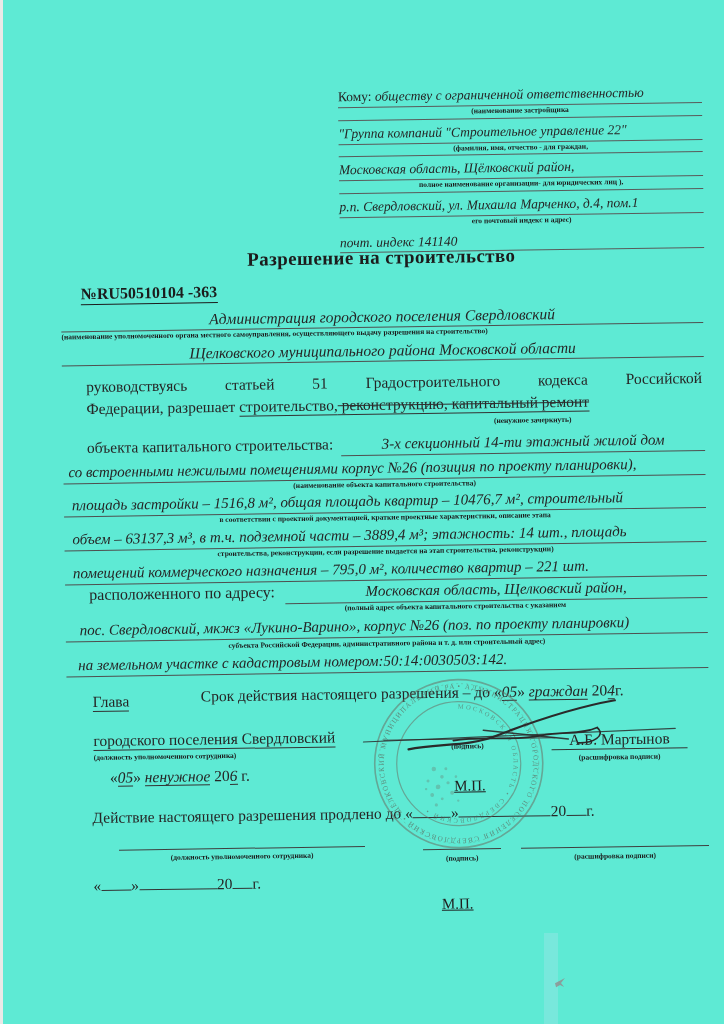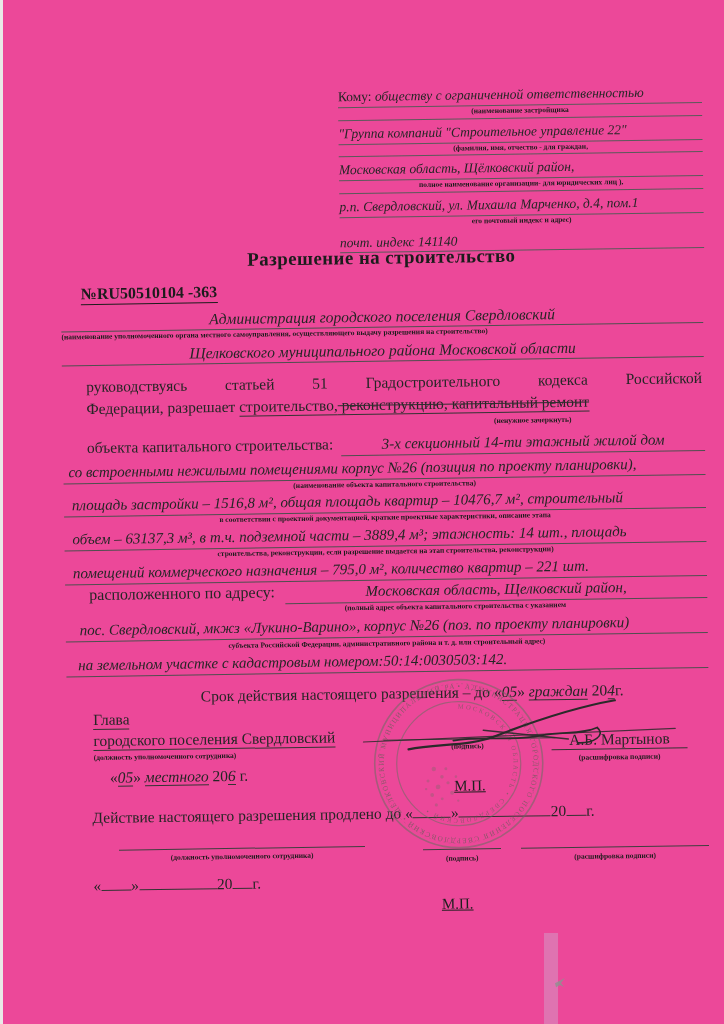--- a/index.html
+++ b/index.html
@@ -1,16 +1,16 @@
 <!DOCTYPE html>
 <html><head>
 <meta charset="utf-8">
 <style>
   html,body{margin:0;padding:0;background:#ffffff;}
-  .page{position:relative;width:724px;height:1024px;background:#ec4899;overflow:hidden;
+  .page{position:relative;width:724px;height:1024px;background:#5eead4;overflow:hidden;
         font-family:"Liberation Serif",serif;color:#262626;}
   .edge-left{position:absolute;left:0;top:0;width:3px;height:100%;background:#e9e9e7;}
   .streak{position:absolute;left:544px;top:933px;width:14px;height:91px;background:rgba(190,225,240,.28);}
   .doc{position:absolute;inset:0;transform:rotate(-0.85deg);transform-origin:50% 50%;}
   .abs{position:absolute;}
   
   .recipient{position:absolute;left:344px;top:84px;width:364px;}
   .r-val{font-size:13.5px;font-style:italic;border-bottom:1px solid #5a5a5a;white-space:nowrap;
          padding-bottom:1px;margin-top:5px;line-height:1.25;}
   .r-val .pre{font-style:normal;}
@@ -94,25 +94,25 @@
       </div>
       <div class="abs cap ctr" style="top:604px;left:140px;width:500px;">(полный адрес объекта капитального строительства с указанием</div>
       <div class="abs val" style="top:617px;left:0;width:642px;text-indent:14px;">пос. Свердловский, мкжз «Лукино-Варино», корпус №26 (поз. по проекту планировки)</div>
       <div class="abs cap ctr" style="top:640px;left:0;width:642px;">субъекта Российской Федерации, административного района и т. д. или строительный адрес)</div>
       <div class="abs val" style="top:652px;left:0;width:642px;text-indent:12px;">на земельном участке с кадастровым номером:50:14:0030503:142.</div>
 
       <div class="abs" style="top:684px;left:24px;width:618px;font-size:15.5px;text-indent:110px;">
         <span>Срок действия настоящего разрешения – до «</span><span class="iu">05</span><span>» </span><span class="iu">граждан</span><span> 20</span><span class="iu">4</span><span>г.</span>
       </div>
 
-      <div class="abs" style="top:706px;left:26px;font-size:15.5px;"><span class="u">Глава</span></div>
+      <div class="abs" style="top:688px;left:26px;font-size:15.5px;"><span class="u">Глава</span></div>
       <div class="abs" style="top:727px;left:26px;font-size:15.5px;"><span class="u">городского поселения Свердловский</span></div>
       <div class="abs cap" style="top:750px;left:26px;width:260px;">(должность уполномоченного сотрудника)</div>
       <div class="abs" style="top:764px;left:42px;font-size:15.5px;">
-        <span>«</span><span class="iu">05</span><span>» </span><span class="iu">местного</span><span> 20</span><span class="iu">6</span><span> г.</span>
+        <span>«</span><span class="iu">05</span><span>» </span><span class="iu">ненужное</span><span> 20</span><span class="iu">6</span><span> г.</span>
       </div>
 
       <div class="abs rule" style="top:740px;left:316px;width:172px;"></div>
       <div class="abs cap ctr" style="top:744px;left:330px;width:140px;">(подпись)</div>
       <div class="abs mp" style="top:778px;left:386px;">М.П.</div>
 
       <div class="abs ctr" style="top:733px;left:484px;width:136px;font-size:15.5px;border-bottom:1px solid #333;">А.Б. Мартынов</div>
       <div class="abs cap ctr" style="top:757px;left:484px;width:136px;">(расшифровка подписи)</div>
 
       <div class="abs" style="top:804px;left:24px;width:618px;font-size:15.5px;">

